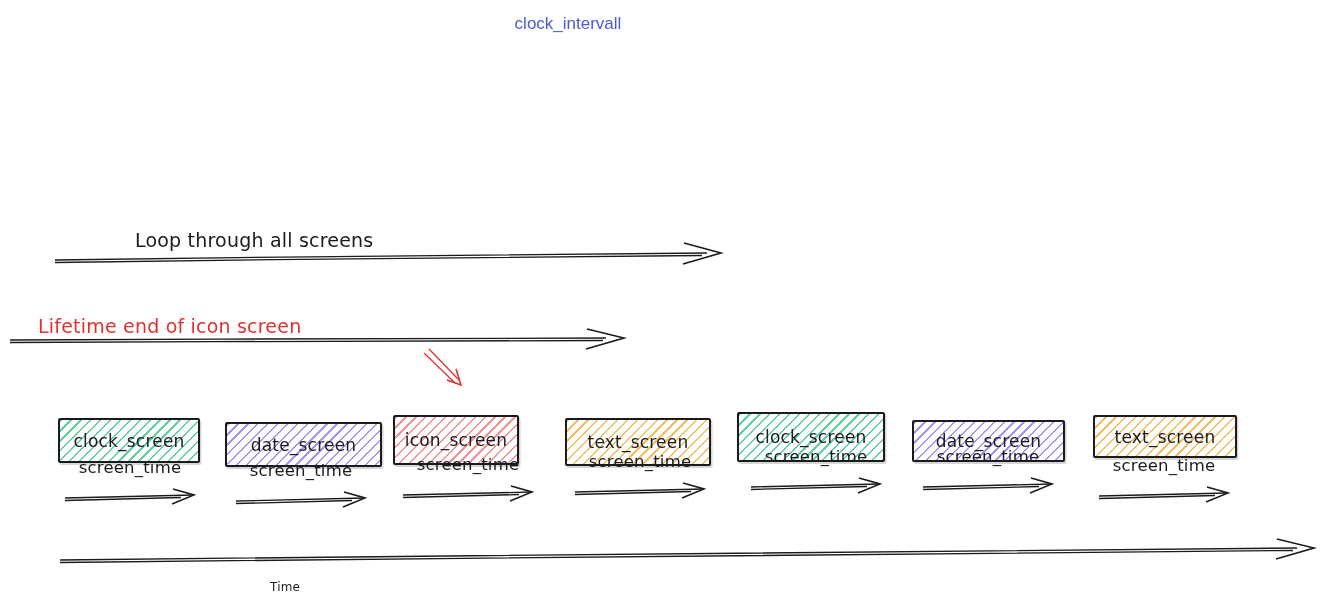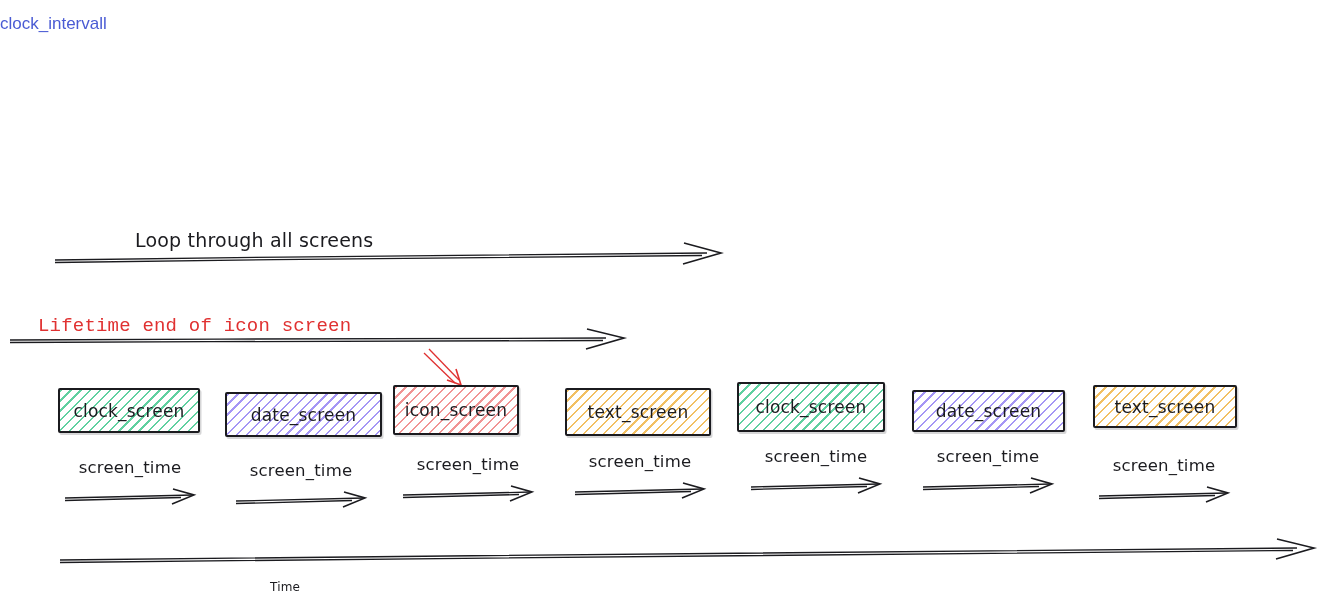--- a/index.html
+++ b/index.html
@@ -7,21 +7,21 @@
     position:relative;
     width:1320px;height:612px;
     background:#ffffff;
     overflow:hidden;
     font-family:"DejaVu Sans", sans-serif;
     color:#1b1b1f;
   }
   
   .diagram-title{
     position:absolute;left:0;top:14px;width:1136px;
-    text-align:left;
+    text-align:center;
     font-family:"Liberation Sans", sans-serif;
     font-size:17px;
   }
   
   .hand{
     font-family:"DejaVu Sans", sans-serif;
     letter-spacing:0.2px;
     white-space:nowrap;
     text-align:right;
   }
@@ -32,20 +32,21 @@
   
   .screen-box{
     position:absolute;
     border:2px solid #1b1b1f;
     box-sizing:border-box;
     display:flex;align-items:center;justify-content:center;
     font-size:17px;
     background:repeating-linear-gradient(135deg, var(--hatch,#ccc) 0px, var(--hatch,#ccc) 1.6px, rgba(255,255,255,0) 1.6px, rgba(255,255,255,0) 7px);
     box-shadow:1.5px 2px 0 rgba(27,27,31,0.18);
     border-radius:2px;
+    margin-top:30px;
   }
   
   .st-group{position:absolute;width:136px;text-align:center;}
   .st-label{font-size:16.5px;height:22px;}
   .st-group svg{display:block;margin:8px auto 0 auto;}
   .ink{stroke:#1b1b1f;fill:none;}
   .thin{stroke-width:1.3;}
   .head{stroke-width:1.6;}
   svg{overflow:visible;}
   .abs{position:absolute;}
@@ -58,21 +59,21 @@
 
   <div class="diagram-title" style="color: rgb(74, 91, 212);">clock_intervall</div>
 
   <div class="hand big-arrow-label" style="left:135px;top:229px;">Loop through all screens</div>
   <svg class="abs" style="left:52px;top:242px;" width="675" height="32">
     <path class="ink thin" d="M3,18 C220,15 480,12 655,11"></path>
     <path class="ink thin" d="M3,20.5 C220,17.5 480,14.5 650,13.5"></path>
     <path class="ink head" d="M632,1 L669,11 L631,22"></path>
   </svg>
 
-  <div class="hand big-arrow-label" style="left: 38px; top: 315px; color: rgb(224, 49, 49); font-family: Liberation Mono, monospace;">Lifetime end of icon screen</div>
+  <div class="hand big-arrow-label" style="left: 38px; top: 315px; color: rgb(224, 49, 49);">Lifetime end of icon screen</div>
   <svg class="abs" style="left:8px;top:326px;" width="625" height="32">
     <path class="ink thin" d="M2,14 C200,13 420,12.5 598,12"></path>
     <path class="ink thin" d="M2,16.5 C200,15.5 420,15 595,14.5"></path>
     <path class="ink head" d="M579,3 L616,12 L578,23"></path>
   </svg>
 
   <svg class="abs" style="left:420px;top:347px;" width="52" height="45">
     <path class="thin" fill="none" d="M9,2 L39,33" stroke="#e03131"></path>
     <path class="thin" fill="none" d="M4,6 L35,36" stroke="#e03131"></path>
     <path class="head" fill="none" d="M27,33 L41,38 L36,22" stroke="#e03131"></path>

